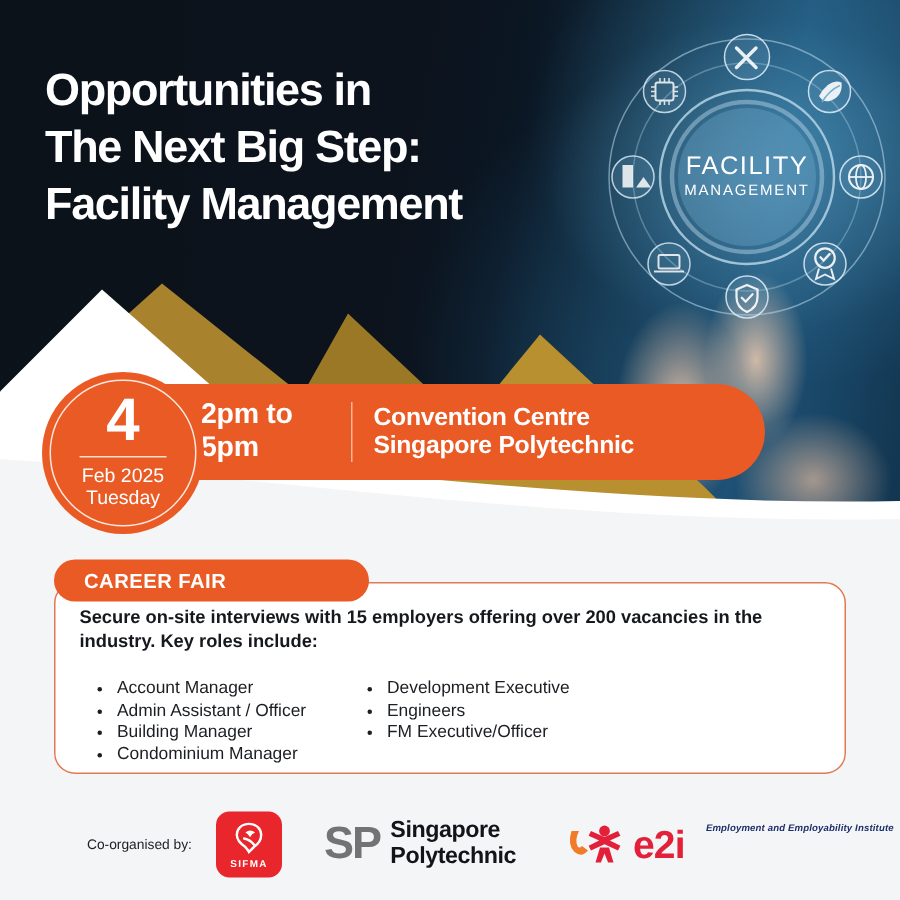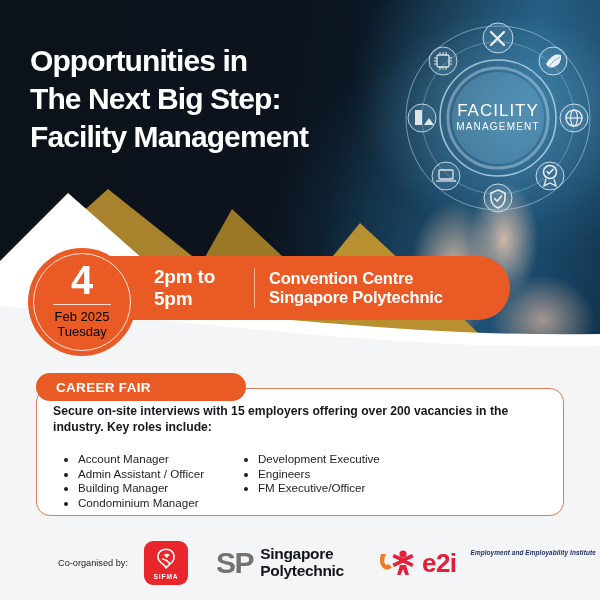--- a/index.html
+++ b/index.html
@@ -41,40 +41,40 @@
   
   .sweep{position:absolute;left:0;top:290px;width:600px;height:110px;}
 
   
   .bar{
     position:absolute;left:62px;top:256px;width:448px;height:64px;
     background:#ea5a24;border-radius:32px;
     display:flex;align-items:center;
   }
   .bar-time{
-    margin-left:92px;color:#fff;font-weight:bold;font-size:19px;line-height:22px;
+    margin-left:72px;color:#fff;font-weight:bold;font-size:19px;line-height:22px;
     letter-spacing:-.2px;width:100px;
   }
   .bar-div{width:1px;height:40px;background:rgba(255,255,255,.55);margin:0 14px 0 0;}
   .bar-venue{color:#fff;}
   .bar-venue .v1{font-weight:bold;font-size:16.5px;line-height:19px;letter-spacing:-.2px;}
   .bar-venue .v2{font-size:12.5px;line-height:16px;margin-top:1px;color:#fde7dc;}
 
   .datecircle{
     position:absolute;left:28px;top:248px;width:108px;height:108px;border-radius:50%;
     background:#ea5a24;box-sizing:border-box;
     display:flex;flex-direction:column;align-items:center;justify-content:center;
   }
   .datecircle .ring{
     position:absolute;left:5px;top:5px;width:98px;height:98px;border-radius:50%;
     border:1.5px solid rgba(255,255,255,.85);box-sizing:border-box;
   }
   .day{color:#fff;font-size:40px;font-weight:bold;line-height:34px;margin-top:-2px;}
   .dline{width:58px;height:1px;background:rgba(255,255,255,.8);margin:7px 0 4px;}
-  .dmon,.ddow{color:#000000;font-size:13px;line-height:15px;text-align:right;}
+  .dmon,.ddow{color:#ffffff;font-size:13px;line-height:15px;text-align:right;}
 
   
   .card{
     position:absolute;left:36px;top:388px;width:528px;height:128px;
     background:#ffffff;border:1px solid #e07a52;border-radius:14px;box-sizing:border-box;
   }
   .tag{
     position:absolute;left:36px;top:373px;width:210px;height:28px;
     background:#ea5a24;border-radius:14px;
     display:flex;align-items:center;

